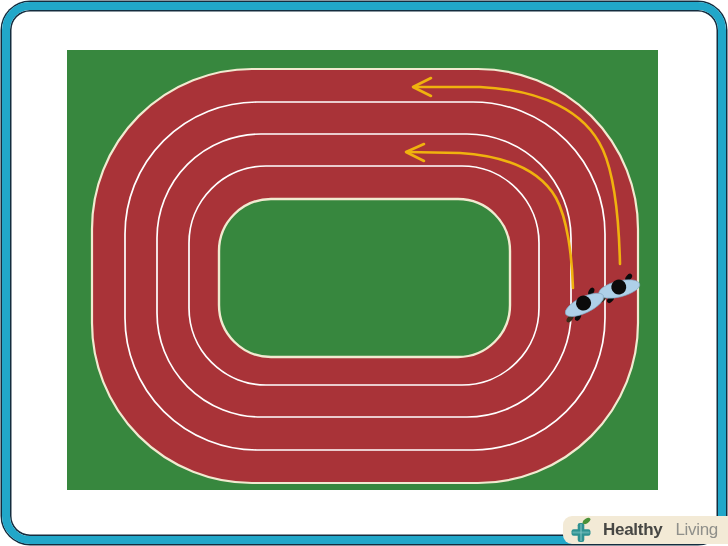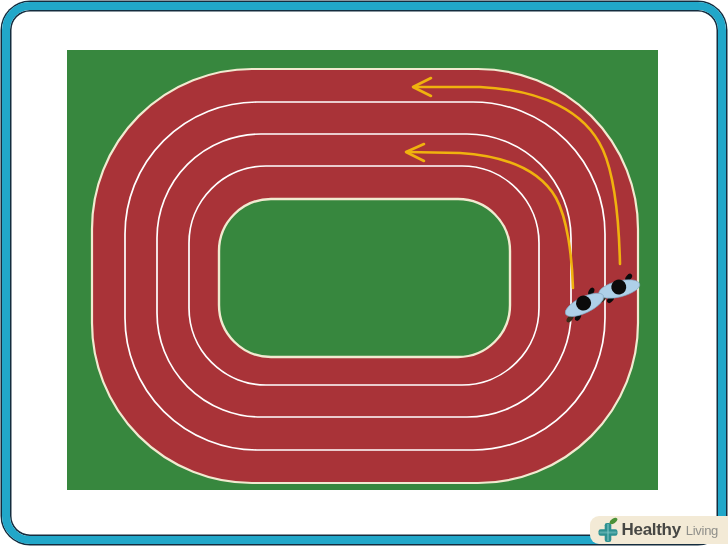--- a/index.html
+++ b/index.html
@@ -41,33 +41,33 @@
     pointer-events: none;
   }
 
   .watermark {
     position: absolute;
     right: 0;
     bottom: 2px;
     height: 28px;
     display: flex;
     align-items: center;
-    gap: 2px;
+    gap: 10px;
     padding: 0 10px 0 6px;
     background: var(--logo_bg);
     border-radius: 9px 0 0 9px;
   }
   .brand-bold {
     font-size: 17px;
     font-weight: bold;
     color: var(--logo_text_bold);
     letter-spacing: -0.3px;
   }
   .brand-light {
-    font-size: 13px;
+    font-size: 17px;
     font-weight: normal;
     color: var(--logo_text_light);
     margin-left: 3px;
     letter-spacing: -0.3px;
   }
 </style>
 </head>
 <body>
 
 <div class="stage">

